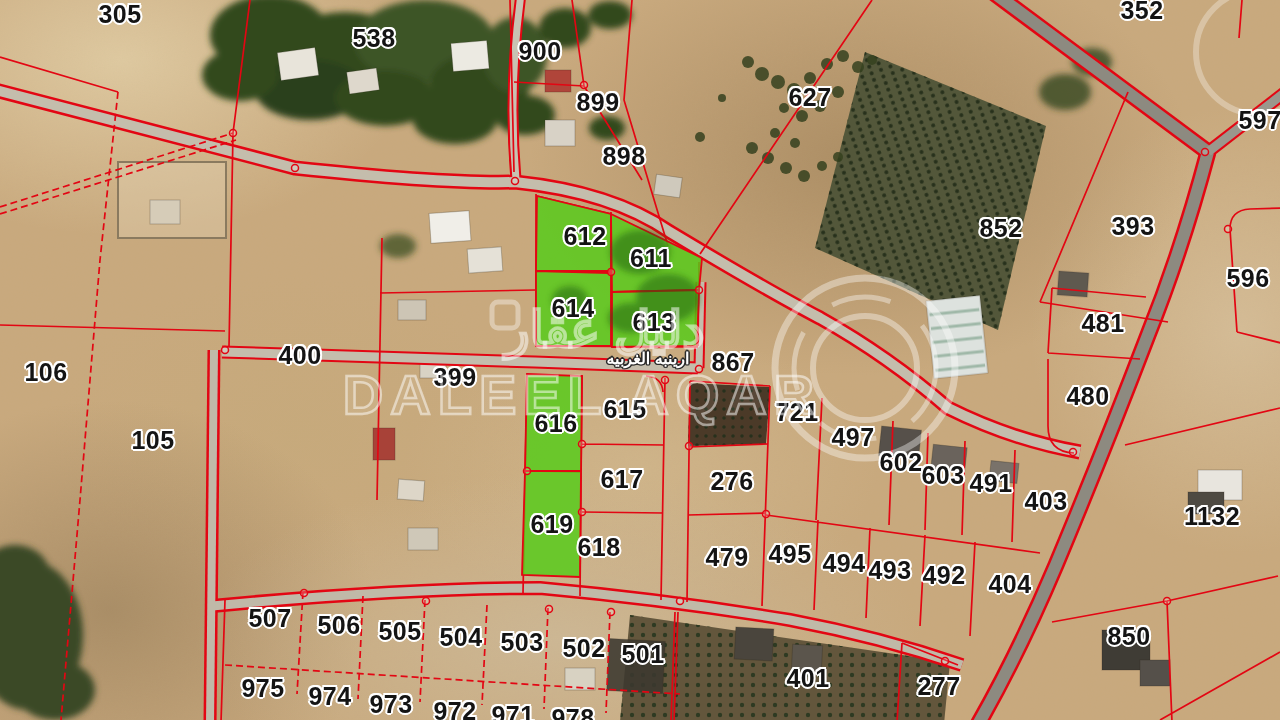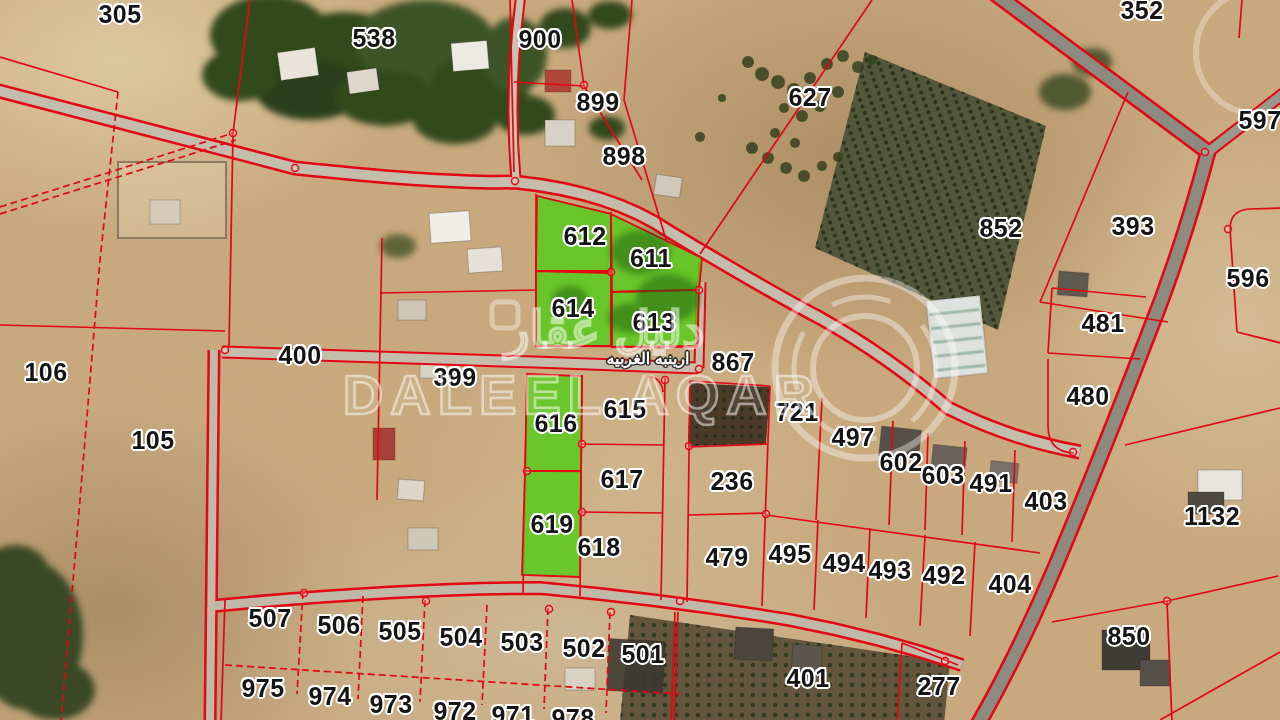--- a/index.html
+++ b/index.html
@@ -246,21 +246,21 @@
       <circle cx="865" cy="368" r="52" stroke-width="6"></circle>
       <circle cx="865" cy="368" r="71" stroke-width="5" stroke-dasharray="60 40"></circle>
       <circle cx="1258" cy="52" r="62" stroke-width="6" opacity="0.8"></circle>
       <rect x="492" y="302" width="26" height="26" rx="6" stroke-width="5"></rect>
     </g>
   </svg>
 
   <div id="labels">
       <div class="plabel" style="left: 120px; top: 14px;">305</div>
       <div class="plabel" style="left: 374px; top: 38px;">538</div>
-      <div class="plabel" style="left: 540px; top: 39px;">900</div>
+      <div class="plabel" style="left: 540px; top: 51px;">900</div>
       <div class="plabel" style="left: 598px; top: 102px;">899</div>
       <div class="plabel" style="left: 624px; top: 156px;">898</div>
       <div class="plabel" style="left: 1142px; top: 10px;">352</div>
       <div class="plabel" style="left: 810px; top: 97px;">627</div>
       <div class="plabel" style="left: 1260px; top: 120px;">597</div>
       <div class="plabel" style="left: 1133px; top: 226px;">393</div>
       <div class="plabel" style="left: 1001px; top: 228px;">852</div>
       <div class="plabel" style="left: 1248px; top: 278px;">596</div>
       <div class="plabel" style="left: 1103px; top: 323px;">481</div>
       <div class="plabel" style="left: 577px; top: 236px; padding-left: 16px;">612</div>
@@ -276,21 +276,21 @@
       <div class="plabel" style="left: 625px; top: 409px;">615</div>
       <div class="plabel" style="left: 797px; top: 412px;">721</div>
       <div class="plabel" style="left: 853px; top: 437px;">497</div>
       <div class="plabel" style="left: 1088px; top: 396px;">480</div>
       <div class="plabel" style="left: 901px; top: 462px;">602</div>
       <div class="plabel" style="left: 943px; top: 475px;">603</div>
       <div class="plabel" style="left: 991px; top: 483px;">491</div>
       <div class="plabel" style="left: 1046px; top: 501px;">403</div>
       <div class="plabel" style="left: 1212px; top: 516px;">1132</div>
       <div class="plabel" style="left: 622px; top: 479px;">617</div>
-      <div class="plabel" style="left: 732px; top: 481px;">236</div>
+      <div class="plabel" style="left: 732px; top: 481px;">276</div>
       <div class="plabel" style="left: 552px; top: 524px;">619</div>
       <div class="plabel" style="left: 599px; top: 547px;">618</div>
       <div class="plabel" style="left: 727px; top: 557px;">479</div>
       <div class="plabel" style="left: 790px; top: 554px;">495</div>
       <div class="plabel" style="left: 844px; top: 563px;">494</div>
       <div class="plabel" style="left: 890px; top: 570px;">493</div>
       <div class="plabel" style="left: 944px; top: 575px;">492</div>
       <div class="plabel" style="left: 1010px; top: 584px;">404</div>
       <div class="plabel" style="left: 1129px; top: 636px;">850</div>
       <div class="plabel" style="left: 270px; top: 618px;">507</div>

